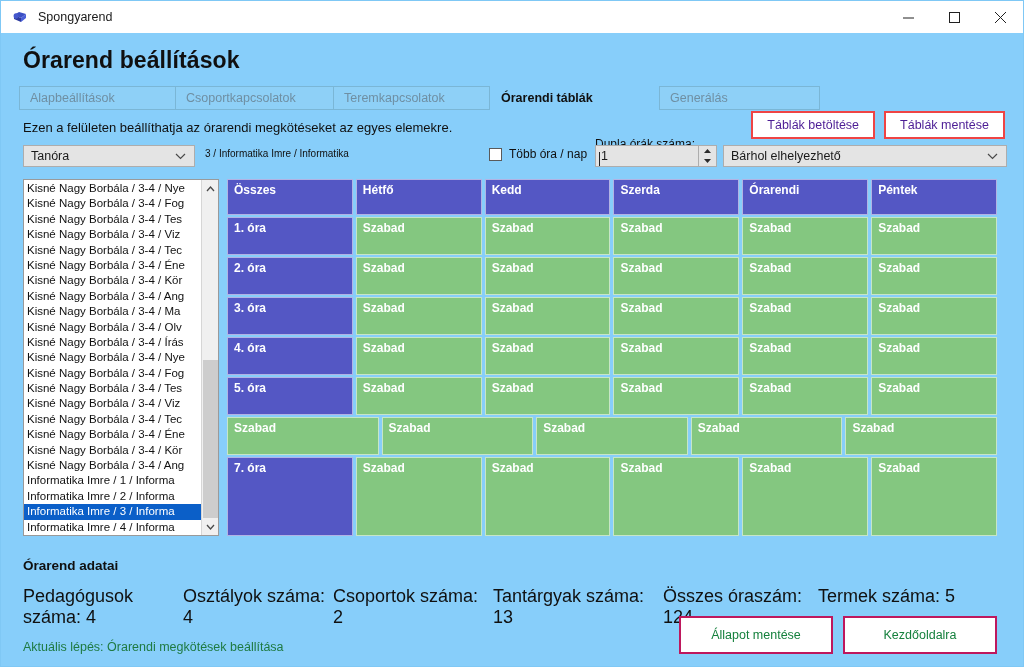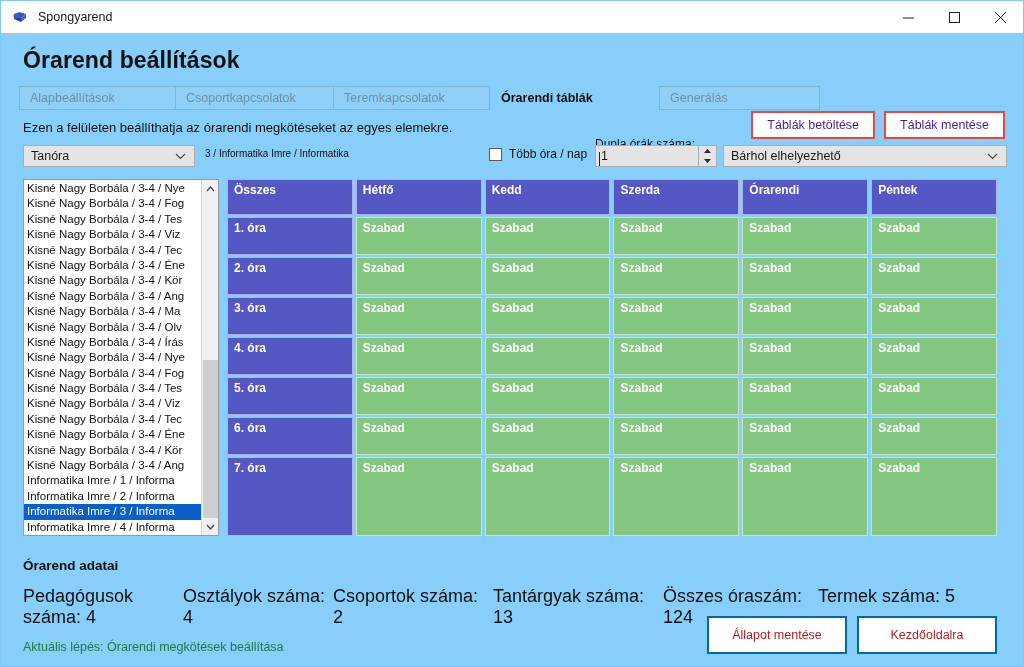--- a/index.html
+++ b/index.html
@@ -394,25 +394,25 @@
   .foot-btns {
     position: absolute;
     right: 18px;
     bottom: 12px;
     display: flex;
     gap: 10px;
   }
   .btn-foot {
     box-sizing: border-box;
     background: #ffffff;
-    border: 2px solid #0369a1;
-    color: #b91c1c;
+    border: 2px solid #be185d;
+    color: #15803d;
     font-size: 12.5px;
     height: 38px;
-    width: 140px;
+    width: 154px;
     display: flex;
     align-items: center;
     justify-content: center;
   }
 </style>
 </head>
 <body>
 
 <div class="window">
 
@@ -608,21 +608,20 @@
           </div>
           <div class="grid-row">
             <div class="cell blue">5. óra</div>
             <div class="cell green">Szabad</div>
             <div class="cell green">Szabad</div>
             <div class="cell green">Szabad</div>
             <div class="cell green">Szabad</div>
             <div class="cell green">Szabad</div>
           </div>
           <div class="grid-row">
-            <div class="cell blue">6. óra</div>
             <div class="cell green">Szabad</div>
             <div class="cell green">Szabad</div>
             <div class="cell green">Szabad</div>
             <div class="cell green">Szabad</div>
             <div class="cell green">Szabad</div>
           </div>
           <div class="grid-row last">
             <div class="cell blue">7. óra</div>
             <div class="cell green">Szabad</div>
             <div class="cell green">Szabad</div>

